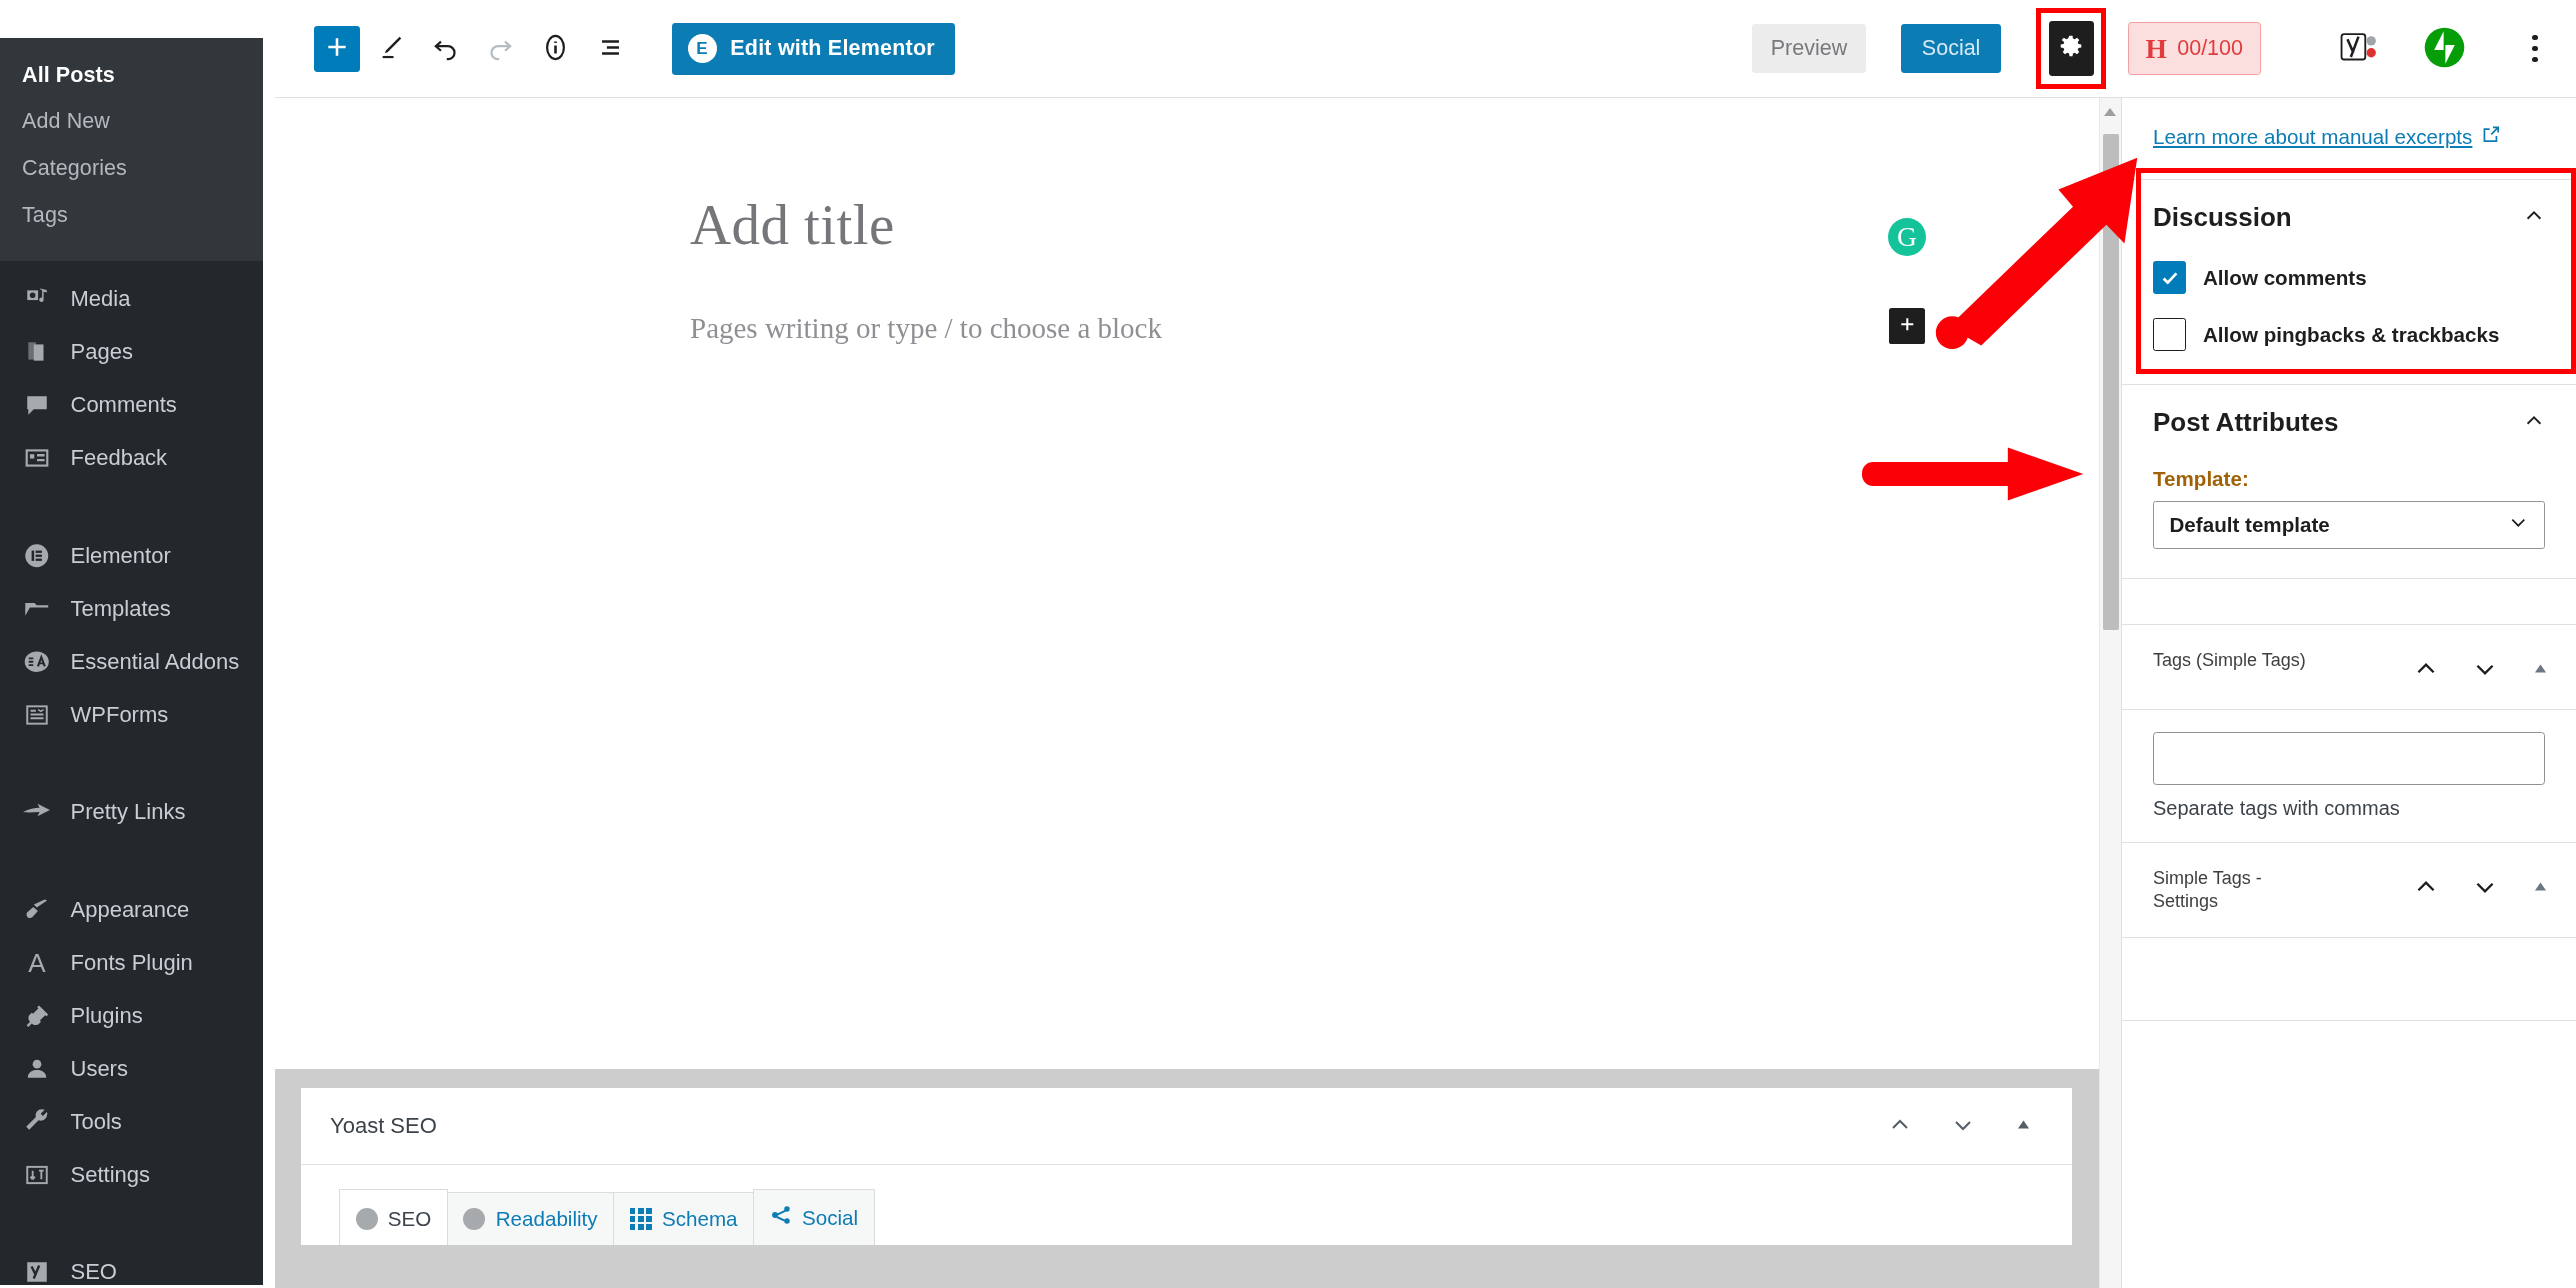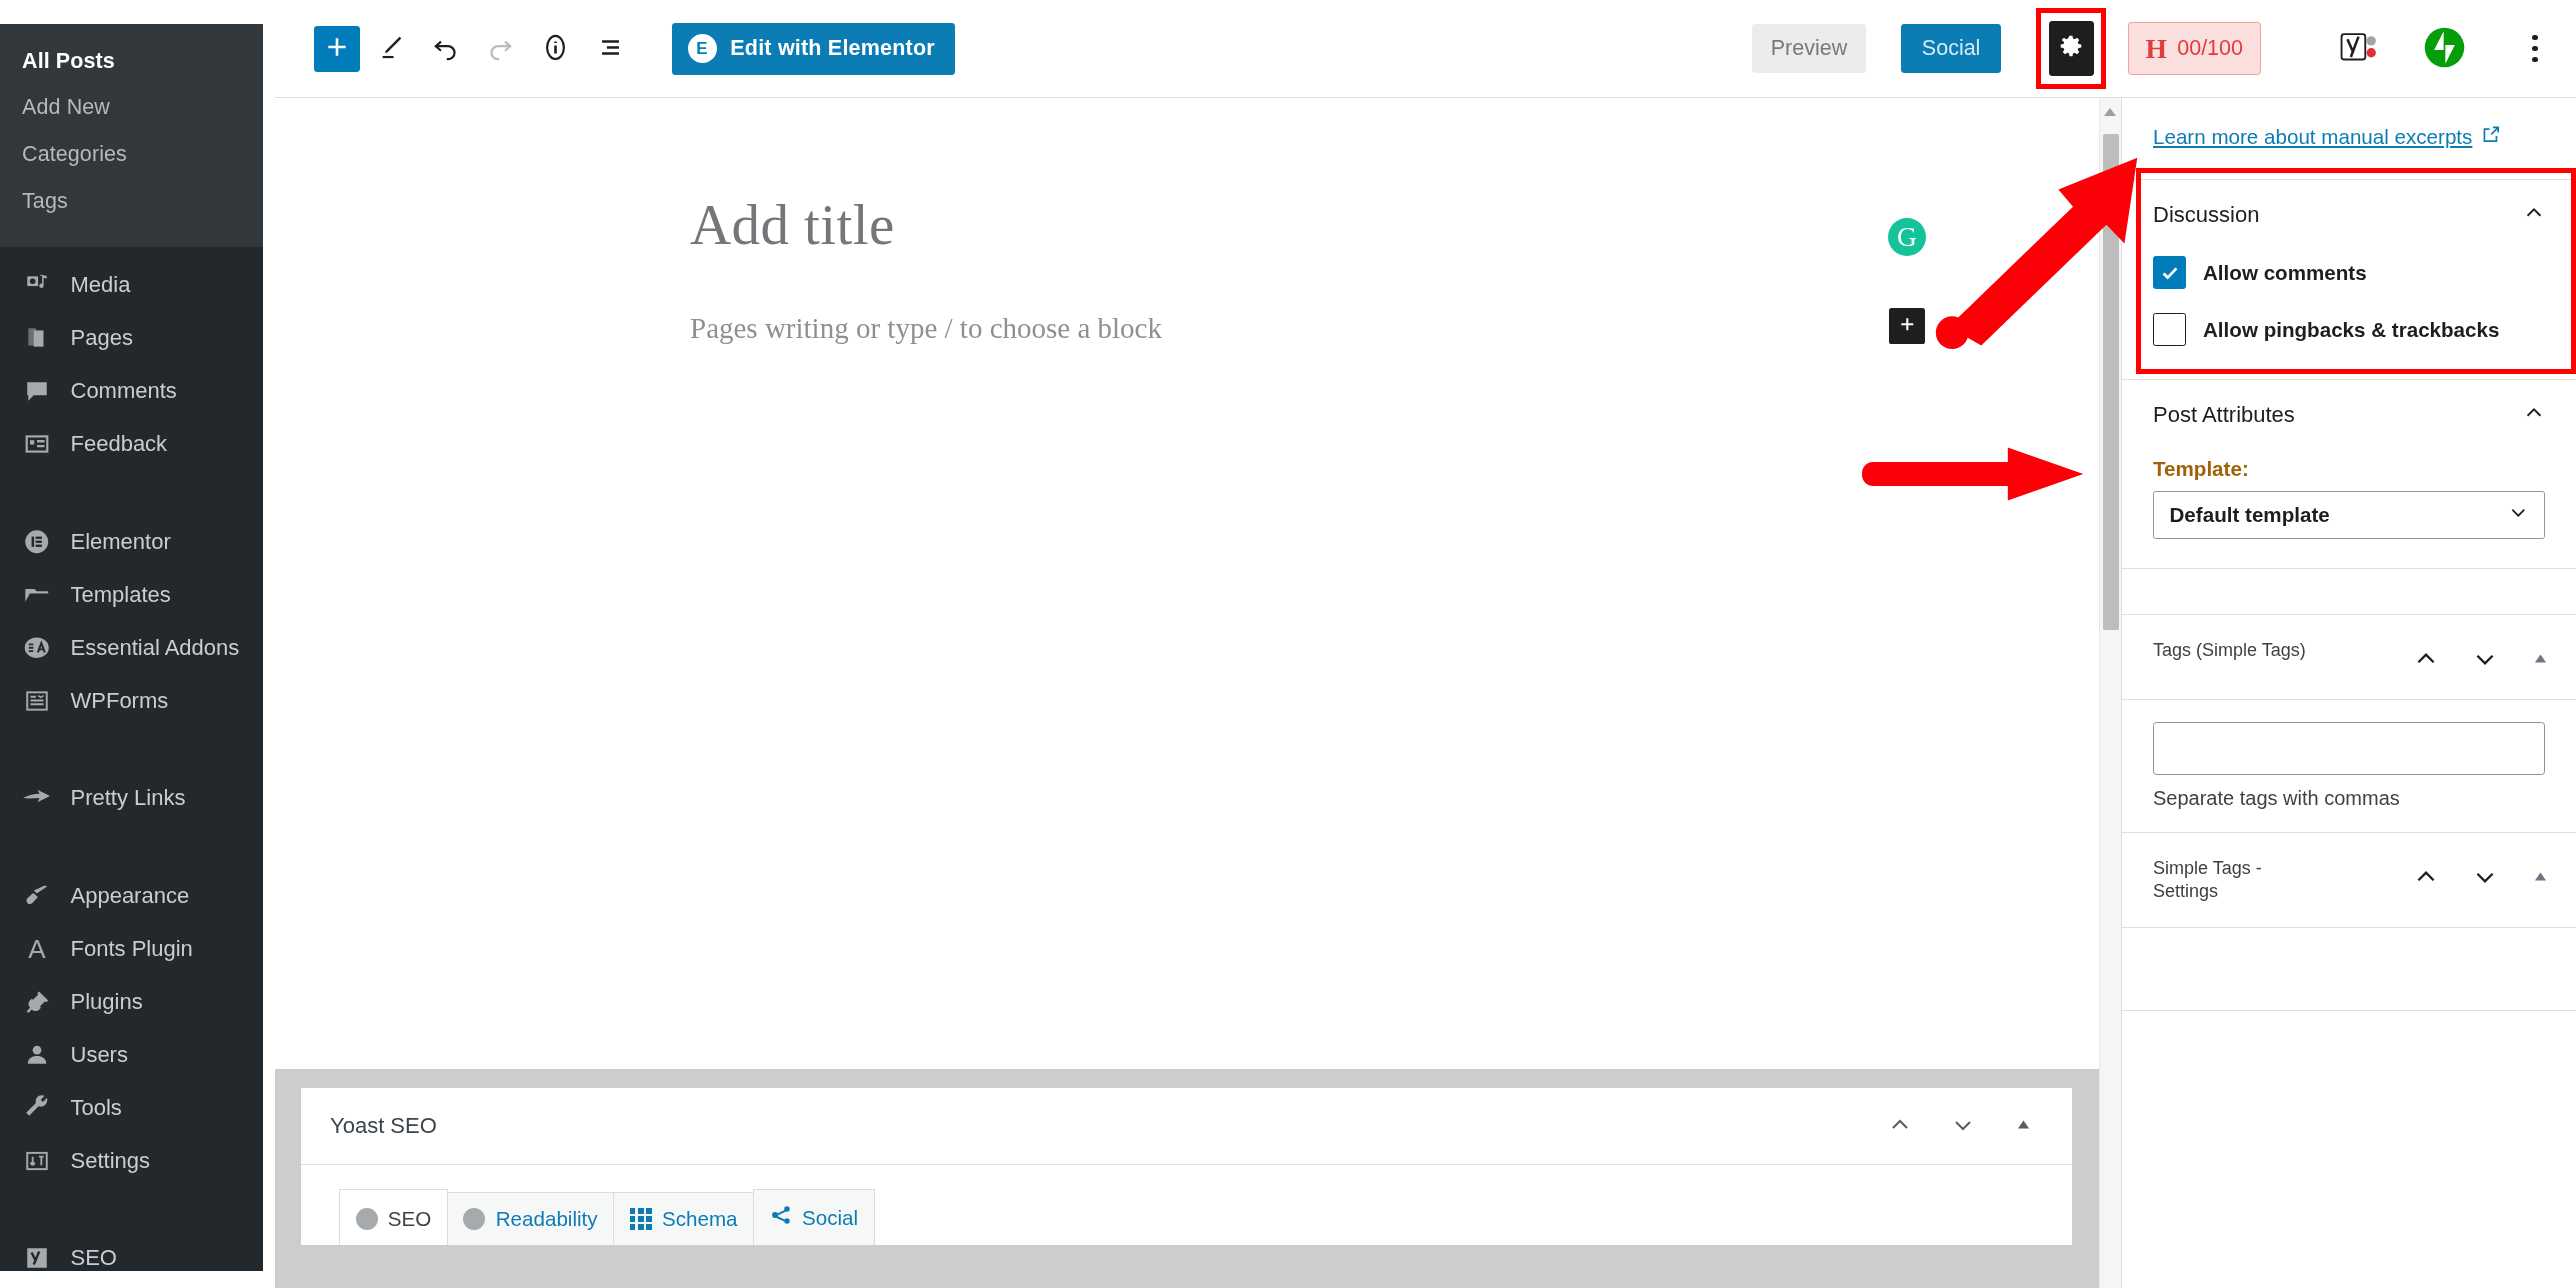--- a/index.html
+++ b/index.html
@@ -6,21 +6,21 @@
   html, body {
     width: 2576px; height: 1288px;
     background: #ffffff;
     font-family: "Liberation Sans", sans-serif;
     overflow: hidden;
   }
   #root { position: relative; width: 2576px; height: 1288px; background:#fff; }
 
   
   #wp-sidebar {
-    position: absolute; left: 0; top: 24px; width: 263px; height: 1247px;
+    position: absolute; left: 0; top: 38px; width: 263px; height: 1247px;
     background: #23282d; color: #b4b9be; overflow: hidden;
   }
   .wp-submenu { background: #32373c; padding: 13.7px 0 22px 0; }
   .wp-submenu .sub-item {
     padding: 11px 0 11px 22px; font-size: 21.5px; color: #b4b9be; line-height: 1.15;
     letter-spacing: 0.1px; cursor: pointer;
   }
   .wp-submenu .sub-item.current { color: #ffffff; font-weight: bold; }
 
   .wp-menu-group { padding: 12px 0; }
@@ -158,21 +158,21 @@
     padding: 26px 31px 29px 31px; border-bottom:0.9px solid #e0e0e0;
   }
   .rp-excerpt-link a {
     color:#0c7cb5; font-size:20.6px; text-decoration:underline;
     display:inline-flex; align-items:center; gap: 8.6px;
   }
   .rp-section { border-bottom: 0.9px solid #e0e0e0; }
   .rp-head {
     display:flex; align-items:center; padding: 22px 31px; cursor:pointer;
   }
-  .rp-head .lbl { font-size:22px; font-weight:normal; color:#1e1e1e; }
+  .rp-head .lbl { font-size:26px; font-weight:bold; color:#1e1e1e; }
   .rp-head .chev { margin-left:auto; color:#1e1e1e; }
   .rp-body { padding: 6.9px 31px 29px 31px; font-weight: bold; }
   .cb-row { display:flex; align-items:center; gap: 17px; margin-bottom: 24px; cursor:pointer; }
   .cb-row:last-child { margin-bottom: 3.4px; }
   .cb {
     width: 33px; height:33px; min-width:33px; border:1.7px solid #1e1e1e; border-radius:2.6px;
     background:#fff; display:flex; align-items:center; justify-content:center;
   }
   .cb.checked { background:#007cba; border-color:#007cba; }
   .cb-row .cb-lbl { font-size:20.6px; color:#1e1e1e; }

